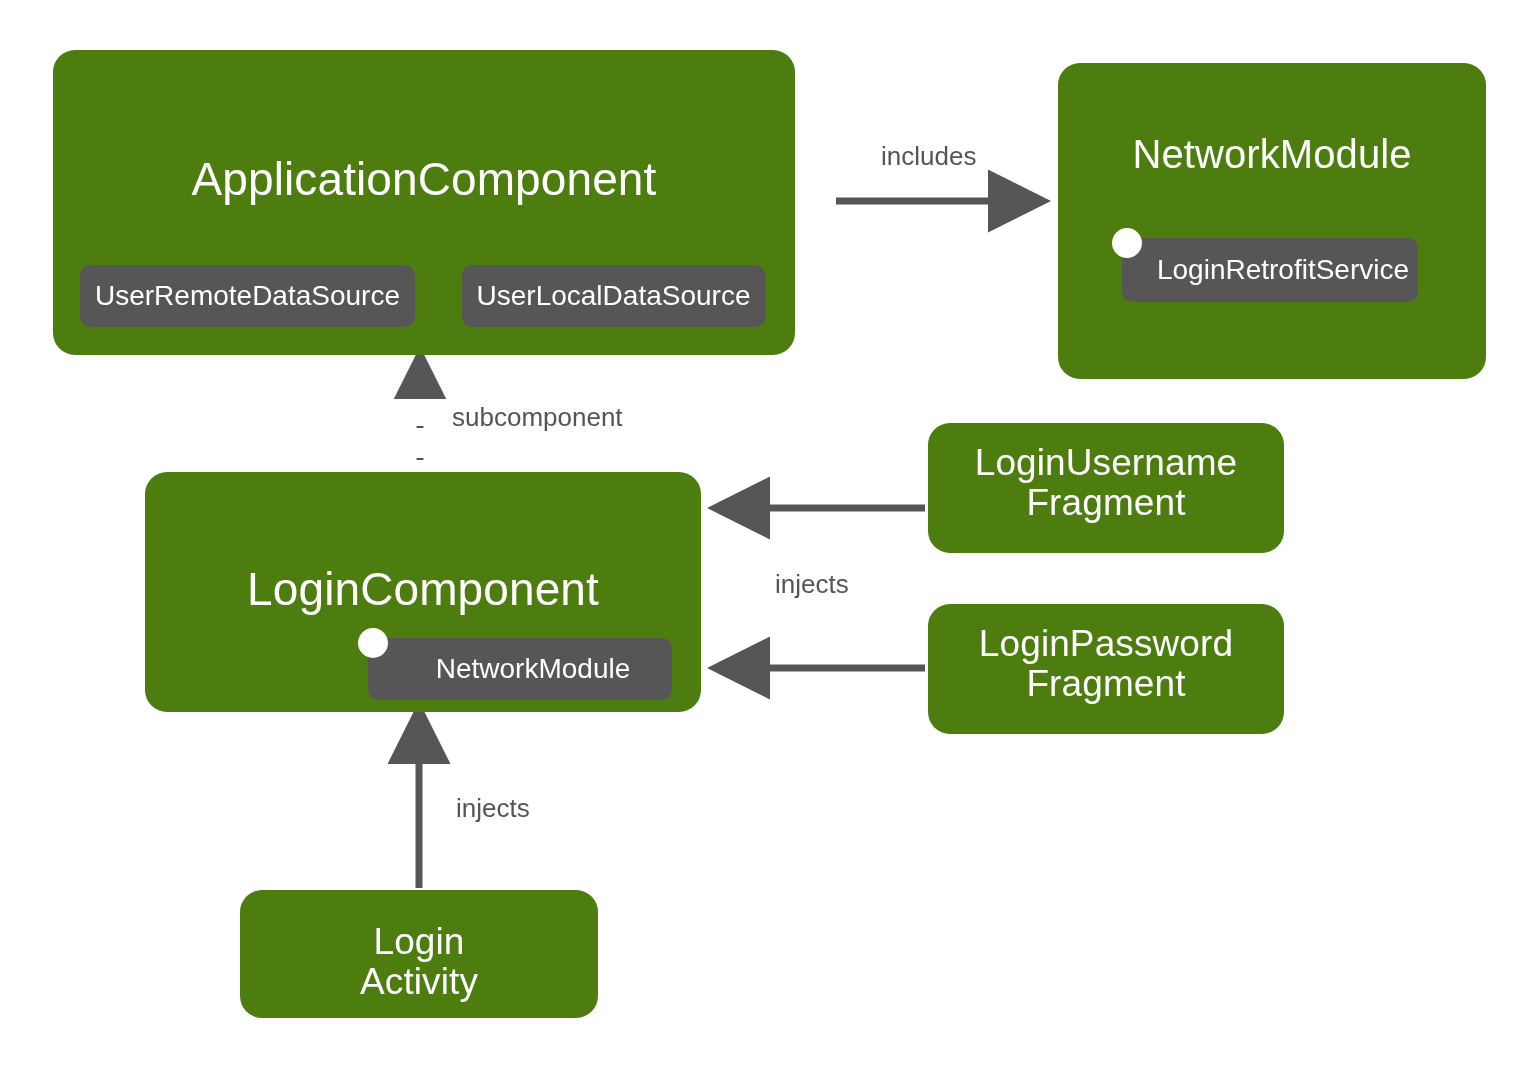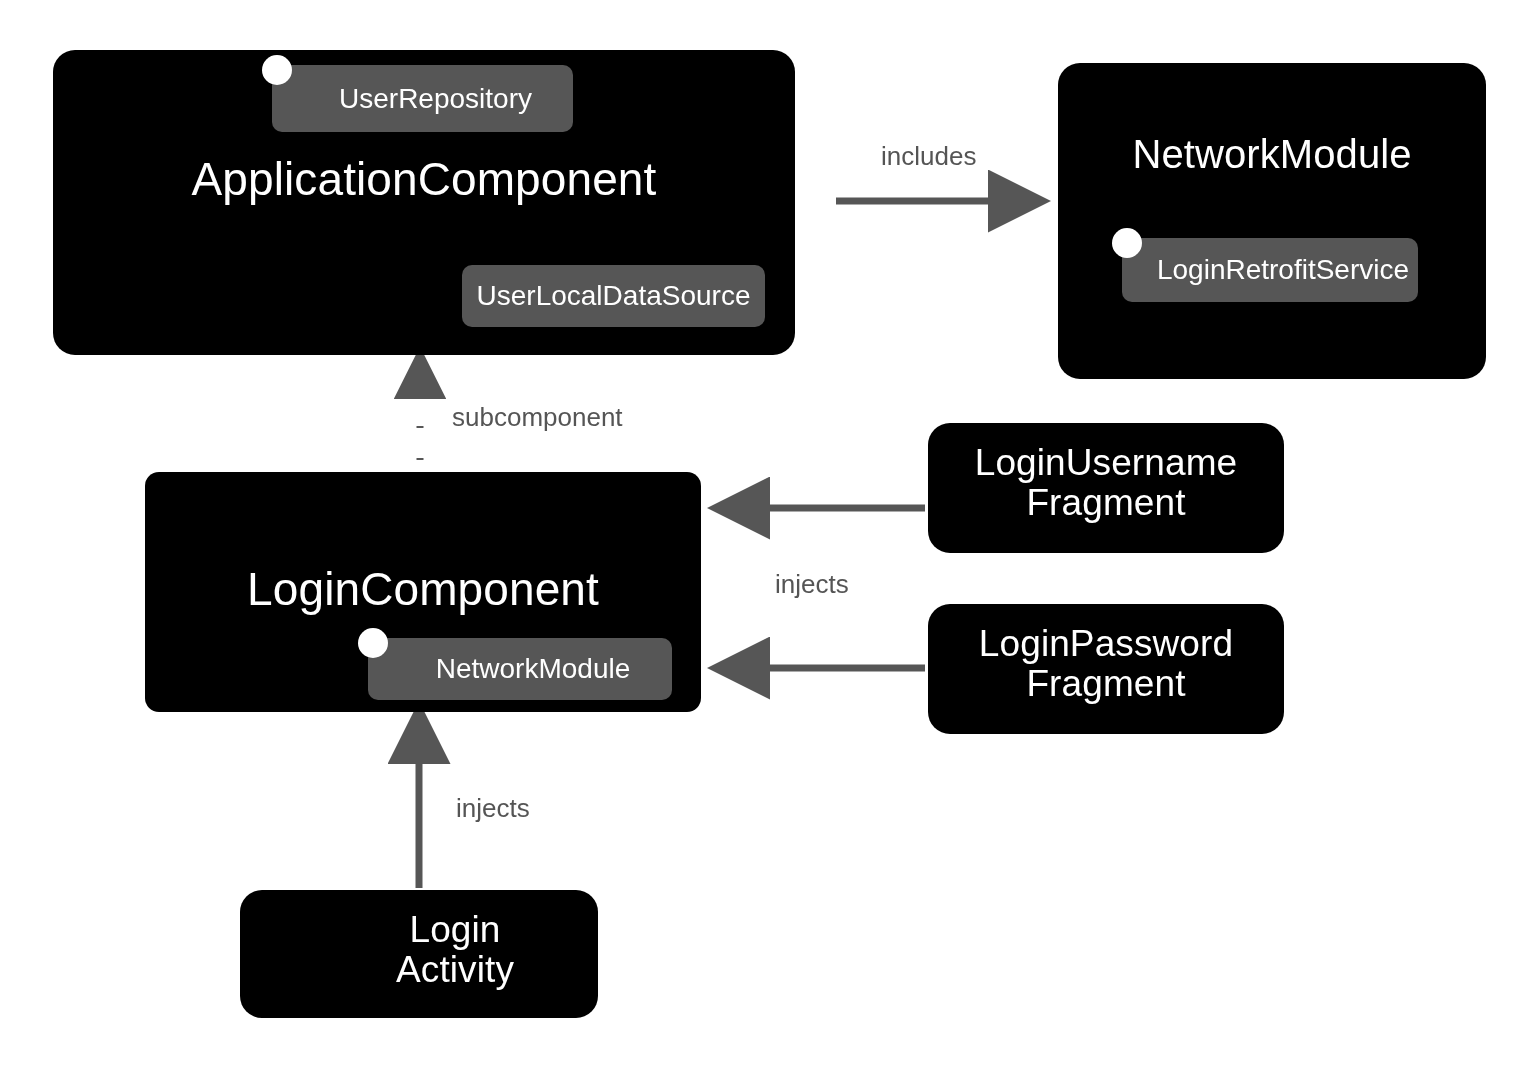--- a/index.html
+++ b/index.html
@@ -15,21 +15,21 @@
     position: relative;
     width: 1535px;
     height: 1068px;
     background: #ffffff;
     overflow: hidden;
   }
 
   
   .gbox {
     position: absolute;
-    background: #000000;
+    background: #4d7c0f;
     border-radius: 22px;
     box-sizing: border-box;
   }
   .gbox-title {
     position: absolute;
     left: 0;
     width: 100%;
     text-align: center;
     color: #ffffff;
     font-weight: 400;
@@ -127,60 +127,59 @@
 
     <g>
       <line x1="419" y1="888" x2="419" y2="757" stroke="#565656" stroke-width="7" marker-end="url(#ah-up)"></line>
     </g>
   </svg>
 
   <div class="gbox" style="left:53px; top:50px; width:742px; height:305px;">
     <div class="gbox-title" style="top:105px; font-size:46px;">ApplicationComponent</div>
   </div>
 
-  <div class="chip has-bullet" style="left:272px; top:65px; width:301px; height:67px;">
-    <span class="bullet"></span>
-    <span class="chip-label">UserRepository</span>
+
+  <div class="chip" style="left:80px; top:265px; width:335px; height:62px;">
+    <span class="chip-label">UserRemoteDataSource</span>
   </div>
-
 
   <div class="chip" style="left:462px; top:265px; width:303px; height:62px;">
     <span class="chip-label">UserLocalDataSource</span>
   </div>
 
   <div class="gbox" style="left:1058px; top:63px; width:428px; height:316px;">
     <div class="gbox-title" style="top:70px; font-size:40px;">NetworkModule</div>
   </div>
 
   <div class="chip has-bullet" style="left:1122px; top:238px; width:296px; height:64px;">
     <span class="bullet"></span>
     <span class="chip-label">LoginRetrofitService</span>
   </div>
 
-  <div class="gbox" style="left:145px; top:472px; width:556px; height:240px;border-radius:14px;">
+  <div class="gbox" style="left:145px; top:472px; width:556px; height:240px;">
     <div class="gbox-title" style="top:93px; font-size:46px;">LoginComponent</div>
   </div>
 
   <div class="chip has-bullet" style="left:368px; top:638px; width:304px; height:62px;">
     <span class="bullet"></span>
     <span class="chip-label">NetworkModule</span>
   </div>
 
   <div class="gbox" style="left:928px; top:423px; width:356px; height:130px;">
     <div class="gbox-title" style="top:20px; font-size:37px;">LoginUsername
 Fragment</div>
   </div>
 
   <div class="gbox" style="left:928px; top:604px; width:356px; height:130px;">
     <div class="gbox-title" style="top:20px; font-size:37px;">LoginPassword
 Fragment</div>
   </div>
 
   <div class="gbox" style="left:240px; top:890px; width:358px; height:128px;">
-    <div class="gbox-title" style="top:20px; font-size:37px;padding-left:36px;">Login
+    <div class="gbox-title" style="top:32px; font-size:37px;">Login
 Activity</div>
   </div>
 
   <div class="edge-label" style="left:845px; top:143px;margin-left:36px;">includes</div>
 
   <div class="edge-label" style="left:452px; top:404px;">subcomponent</div>
 
   <div class="edge-label" style="left:775px; top:571px;">injects</div>
 
   <div class="edge-label" style="left:456px; top:795px;">injects</div>

